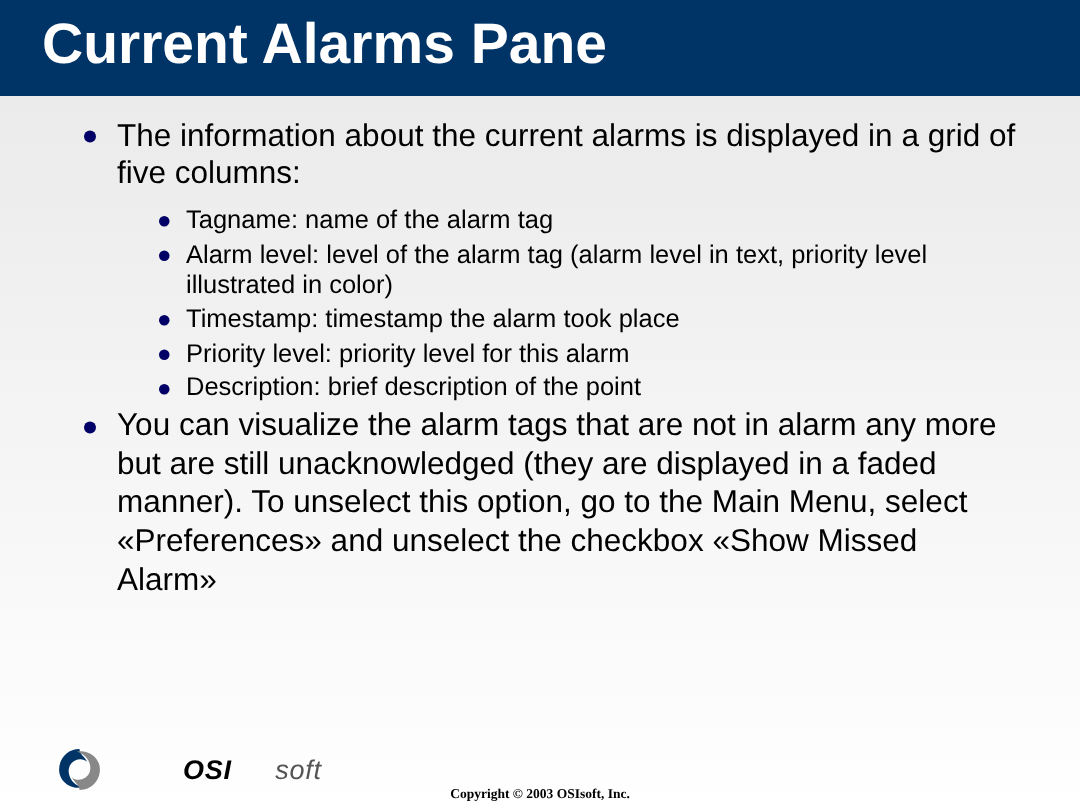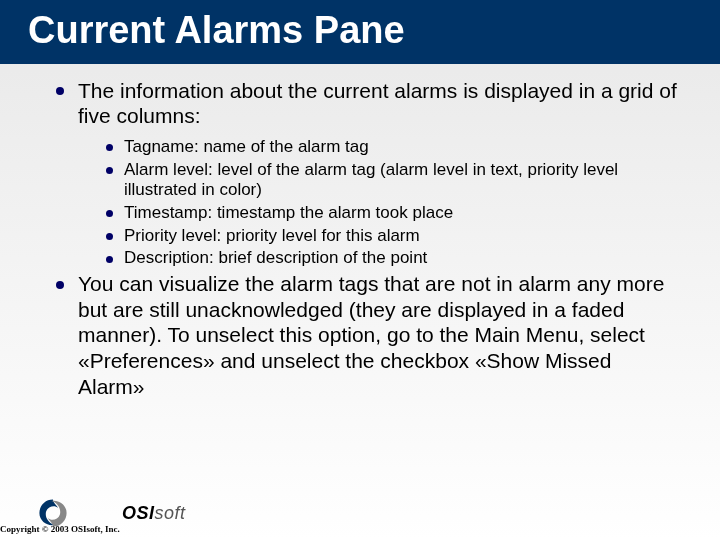--- a/index.html
+++ b/index.html
@@ -62,21 +62,21 @@
     top: 0.42em;
     width: 7px;
     height: 7px;
     background: #000066;
     border-radius: 50%;
   }
   .footer {
     position: absolute;
     bottom: 6px;
     width: 100%;
-    text-align: left;
+    text-align: center;
     font-size: 9px;
     font-weight: bold;
     color: #000000;
     font-family: "Times New Roman", serif;
   }
   .logo {
     position: absolute;
     left: 36px;
     bottom: 10px;
     display: flex;
@@ -87,21 +87,21 @@
     width: 34px;
     height: 34px;
   }
   .logo-text {
     font-size: 18px;
     font-weight: bold;
     font-style: italic;
     letter-spacing: 0.5px;
   }
   .logo-text .osi { color: #000000; margin-left: 46px; }
-  .logo-text .soft { color: #555555; font-weight: normal; }
+  .logo-text .soft { color: #555555; font-weight: normal; padding-left: 29px; }
 </style>
 </head>
 <body>
 
 <div class="title-bar">
   <span>Current Alarms Pane</span>
 </div>
 
 <div class="content">
   <ul class="outer">

